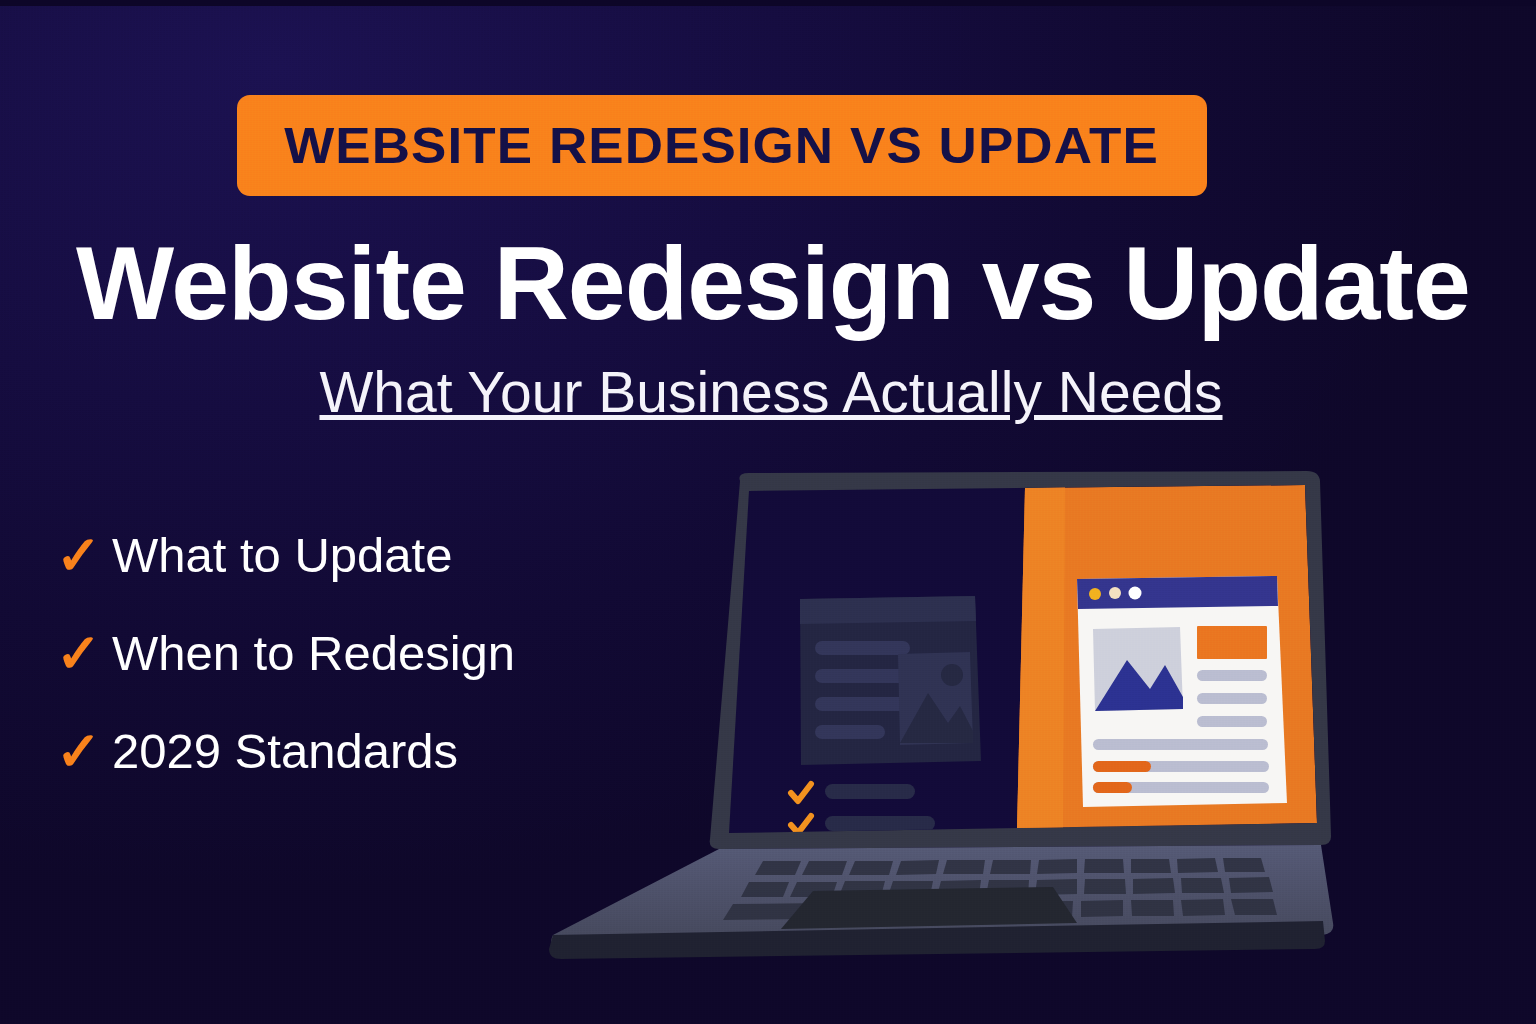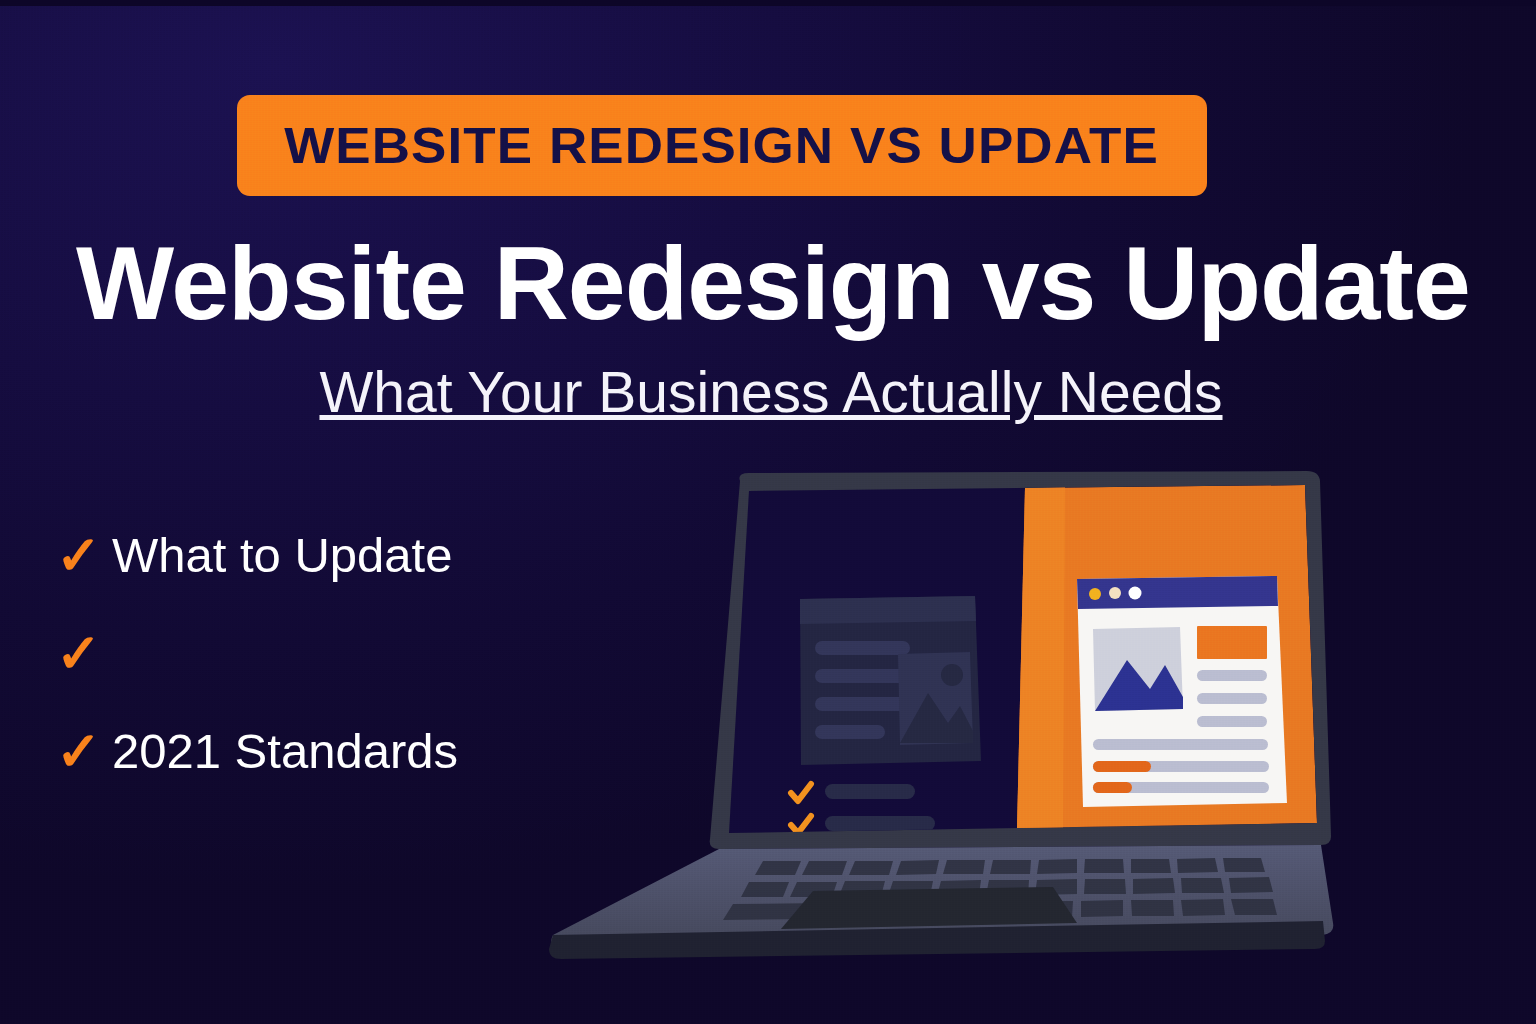--- a/index.html
+++ b/index.html
@@ -138,24 +138,25 @@
   <div id="title">Website Redesign vs Update</div>
   <div id="subtitle">What Your Business Actually Needs</div>
 
   <div id="bullets">
     <div class="bullet">
       <span class="check">✓</span>
       <span class="blabel">What to Update</span>
     </div>
     <div class="bullet">
       <span class="check">✓</span>
+      <span class="blabel">When to Redesign</span>
     </div>
     <div class="bullet">
       <span class="check">✓</span>
-      <span class="blabel">2021 Standards</span>
+      <span class="blabel">2029 Standards</span>
     </div>
   </div>
 
   <div id="laptop">
     <svg viewBox="0 0 830 500" xmlns="http://www.w3.org/2000/svg">
       <defs>
         <clipPath id="clipLid">
           <path d="M244,20 L800,14 L812,352 L224,362 Z"></path>
         </clipPath>
         <clipPath id="clipOrange">

